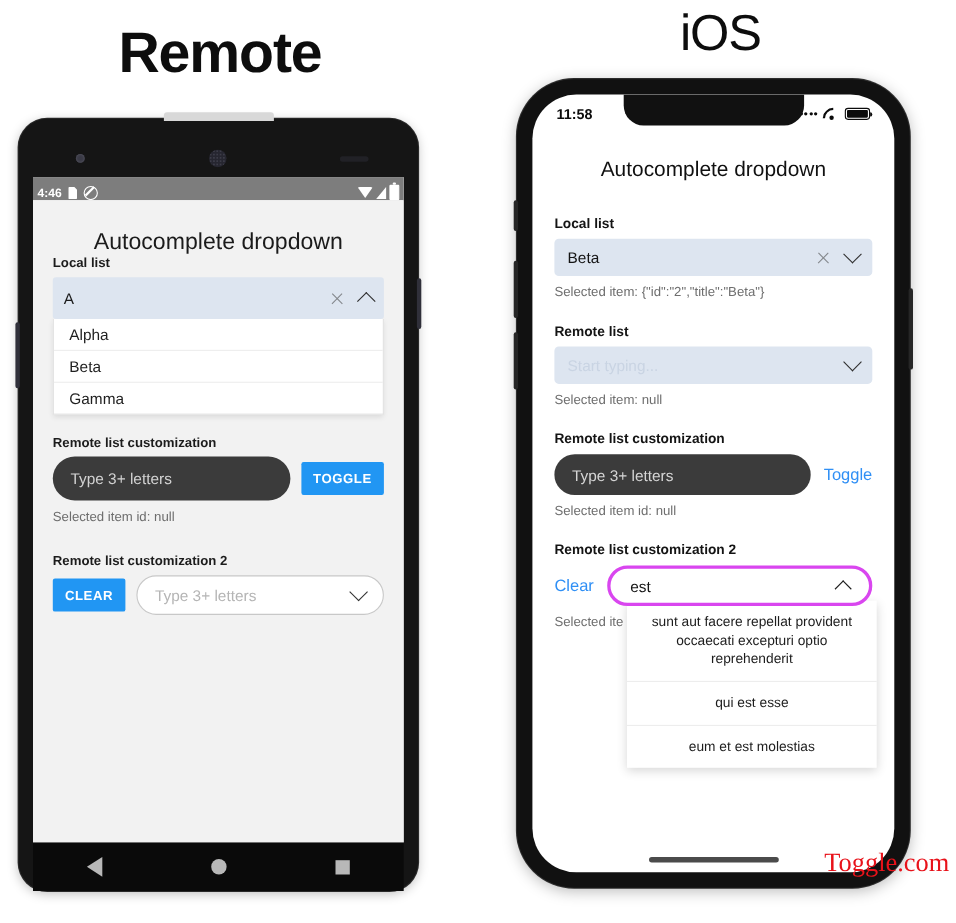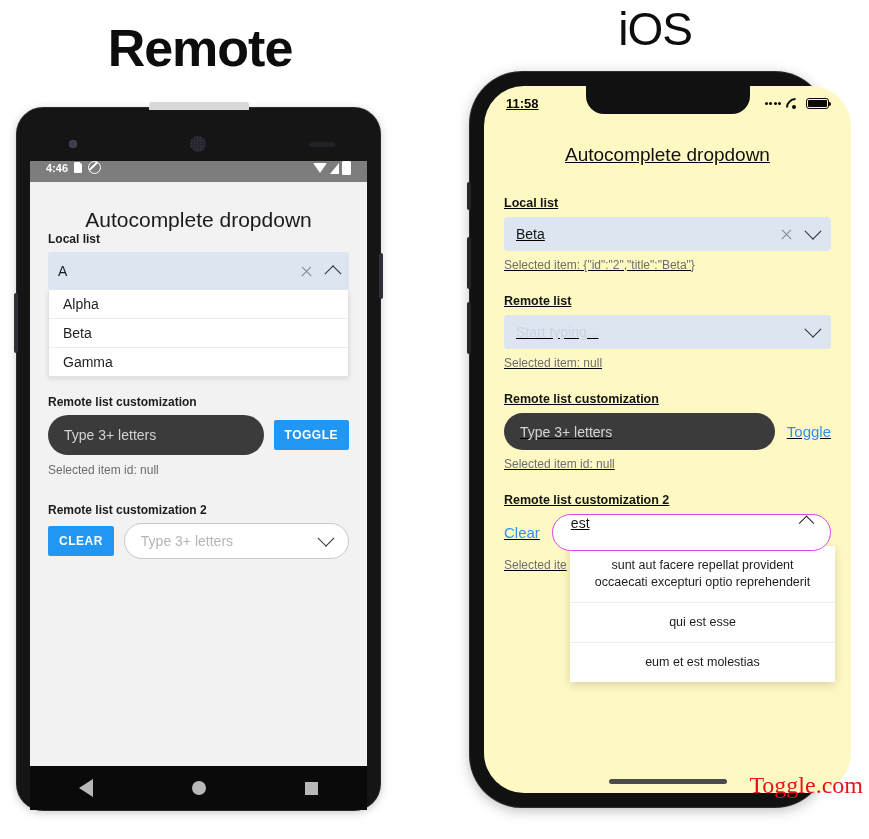--- a/index.html
+++ b/index.html
@@ -55,22 +55,22 @@
   }
   #android-phone .side-btn.power{right:-3px;top:145px;width:4px;height:46px;}
   #android-phone .side-btn.vol{left:-3px;top:185px;width:4px;height:60px;}
 
   #android-screen{
     position:absolute;left:13px;top:53px;width:337px;height:605px;
     background:#f2f2f2;overflow:hidden;
   }
   
   #android-statusbar{
-    height:21px;background:#7d7d7d;color:#fff;display:flex;align-items:flex-start;
-    padding:0 16px;font-size:11px;font-weight:bold;
+    height:21px;background:#7d7d7d;color:#fff;display:flex;align-items:flex-end;
+    padding:0 4px;font-size:11px;font-weight:bold;
   }
   #android-statusbar .sb-left{display:flex;align-items:center;gap:6px;}
   #android-statusbar .sb-right{margin-left:auto;display:flex;align-items:center;gap:3px;}
   .ic-sd{width:8px;height:11px;background:#fff;border-radius:1px;
          clip-path:polygon(0 0,70% 0,100% 22%,100% 100%,0 100%);}
   .ic-noentry{width:11px;height:11px;border:1.6px solid #fff;border-radius:50%;position:relative;}
   .ic-noentry:after{content:"";position:absolute;left:-1px;top:3.2px;width:11px;height:1.6px;
     background:#fff;transform:rotate(-45deg);}
   .ic-wifi{width:0;height:0;border-left:7px solid transparent;border-right:7px solid transparent;
     border-top:10px solid #fff;border-radius:2px;}
@@ -139,22 +139,22 @@
     background:#111;border-radius:52px;
     box-shadow:0 0 0 1px #2d2d2d, 0 3px 14px rgba(0,0,0,.28);
   }
   #ios-phone .ios-side{position:absolute;background:#262626;border-radius:2px;}
   #ios-phone .ios-side.mute{left:-3px;top:110px;width:4px;height:28px;}
   #ios-phone .ios-side.volup{left:-3px;top:165px;width:4px;height:52px;}
   #ios-phone .ios-side.voldn{left:-3px;top:230px;width:4px;height:52px;}
   #ios-phone .ios-side.power{right:-3px;top:190px;width:4px;height:74px;}
 
   #ios-screen{
-    position:absolute;left:14px;top:14px;width:367px;height:707px;
-    background:#fef9c3;border-radius:40px;overflow:hidden;text-decoration:underline;
+    position:absolute;left:14px;top:14px;width:329px;height:707px;
+    background:#ffffff;border-radius:40px;overflow:hidden;
   }
   #ios-notch{
     position:absolute;left:50%;transform:translateX(-50%);top:0;
     width:164px;height:28px;background:#111;border-radius:0 0 18px 18px;z-index:5;
   }
   #ios-statusbar{
     position:relative;height:34px;display:flex;align-items:center;padding:0 22px;
     font-size:13px;font-weight:bold;color:#0b0b0b;
   }
   #ios-statusbar .sb-right{margin-left:auto;display:flex;align-items:center;gap:5px;}
@@ -182,22 +182,22 @@
   .i-field.placeholder{color:#c9d4e3;}
   .i-field .f-icons{margin-left:auto;display:flex;align-items:center;gap:14px;}
   .i-help{font-size:12px;color:#6e6e6e;margin-top:7px;}
   .i-row{display:flex;align-items:center;gap:12px;}
   .link-blue{color:#2f8ff5;font-size:15px;cursor:pointer;white-space:nowrap;}
   .i-pill-dark{
     flex:1;height:37px;background:#3b3b3b;border-radius:20px;display:flex;align-items:center;
     padding:0 16px;box-sizing:border-box;color:#d5d5d5;font-size:14px;
   }
   .i-pill-white{
-    flex:1;height:37px;background:#fff;border:1px solid #d946ef;border-radius:20px;
-    display:flex;align-items:flex-start;padding:0 18px;box-sizing:border-box;
+    flex:1;height:37px;background:#fff;border:3px solid #d946ef;border-radius:20px;
+    display:flex;align-items:center;padding:0 18px;box-sizing:border-box;
     color:#151515;font-size:14px;position:relative;z-index:3;
   }
   .i-pill-white .chev{margin-left:auto;border-color:#1d1d1d;width:10px;height:10px;}
   #ios-dropdown{
     position:absolute;left:66px;right:-4px;top:53px;background:#fff;
     box-shadow:0 3px 9px rgba(0,0,0,.16);z-index:2;
   }
   #ios-dropdown .dd-item{
     padding:11px 14px;font-size:12.5px;line-height:1.35;color:#1d1d1d;
     border-bottom:1px solid #ededed;

